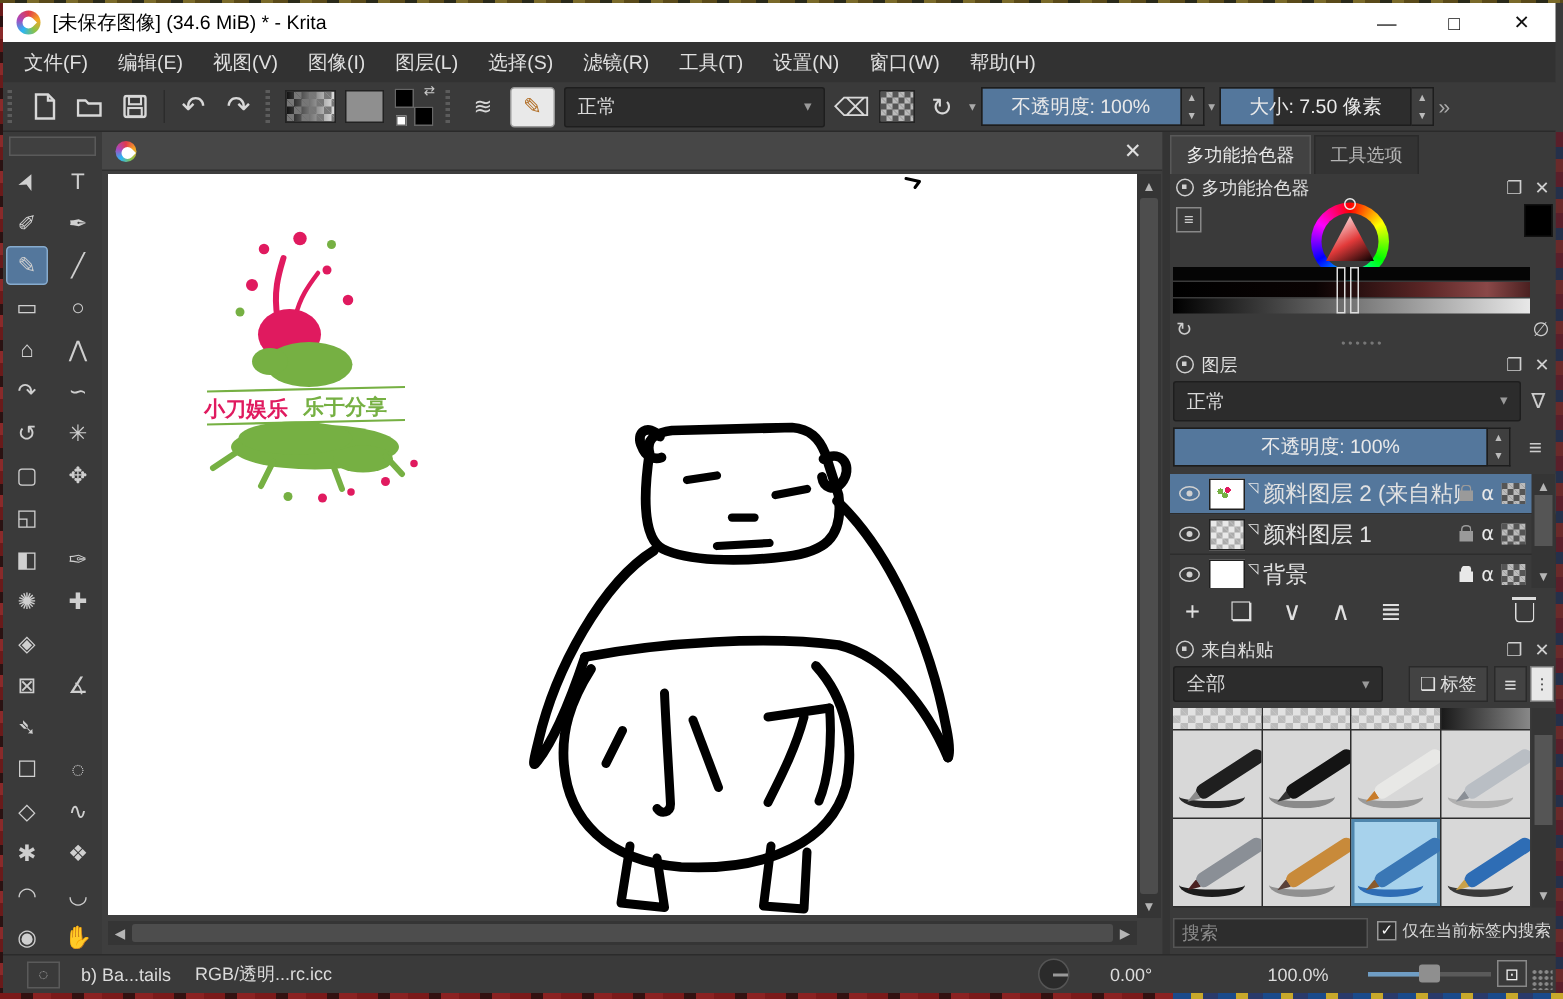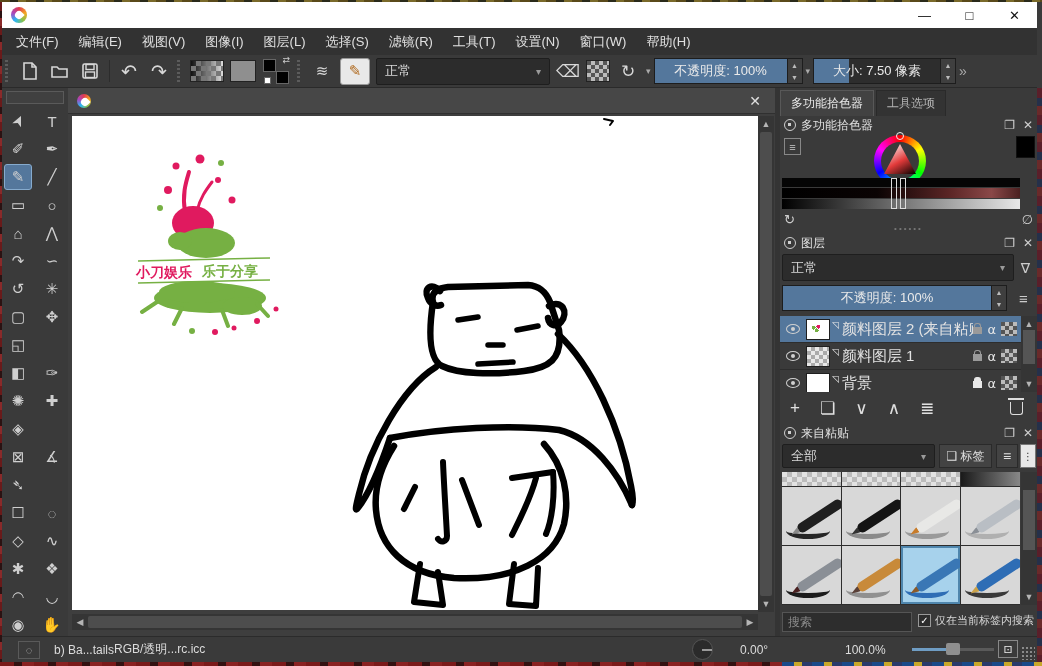--- a/index.html
+++ b/index.html
@@ -172,21 +172,21 @@
   .mini-checker { width:16px; height:14px; }
   #layer-scroll { position:absolute; right:0; top:82px; width:16px; height:76px; background:#353535; }
   #layer-scroll .thumb { position:absolute; left:2px; top:14px; height:34px; width:12px; background:#555; }
   #layer-btns { position:absolute; left:0; top:160px; width:257px; height:28px; display:flex; align-items:center; color:#e0e0e0; }
   #layer-btns .lb { font-size:17px; margin:0 10px; }
   .trash { width:13px; height:13px; border:1.5px solid #ddd; border-top:none; border-radius:0 0 3px 3px; position:relative; margin-left:auto; margin-right:14px; }
   .trash::before { content:''; position:absolute; left:-3px; top:-4px; width:16px; height:2px; background:#ddd; }
 
   
   #brush-docker { position:absolute; left:0; top:336px; width:257px; height:212px; }
-  #brush-filter-dd { position:absolute; left:2px; top:20px; width:153px; height:24px; }
+  #brush-filter-dd { position:absolute; left:2px; top:20px; width:140px; height:24px; }
   #tag-btn { position:absolute; left:159px; top:20px; width:53px; height:24px; background:#434343; border:1px solid #2a2a2a;
     display:flex; align-items:center; justify-content:center; gap:3px; font-size:12px; color:#e0e0e0; }
   #brush-menu-btn { position:absolute; left:216px; top:20px; width:22px; height:24px; background:#434343; border:1px solid #2a2a2a;
     display:flex; align-items:center; justify-content:center; font-size:14px; color:#e0e0e0; }
   #brush-detail-btn { position:absolute; left:240px; top:20px; width:16px; height:24px; background:#e8e8e8; border:1px solid #777;
     display:flex; align-items:center; justify-content:center; font-size:10px; color:#333; }
   #preset-grid { position:absolute; left:2px; top:48px; width:238px; height:133px; display:grid;
     grid-template-columns:repeat(4,58.7px); grid-auto-rows:58px; gap:1px; background:#2d2d2d; }
   #preset-top-row { position:absolute; left:2px; top:48px; width:238px; height:14px; display:grid;
     grid-template-columns:repeat(4,58.7px); gap:1px; z-index:2; }
@@ -209,21 +209,21 @@
   #tag-scope { position:absolute; left:138px; top:189px; display:flex; align-items:center; gap:4px; }
   .checkbox { width:13px; height:13px; background:#2d2d2d; border:1px solid #999; color:#fff; font-size:10px;
     display:flex; align-items:center; justify-content:center; }
 
   
   #statusbar { position:absolute; left:2px; right:5px; top:636px; height:26px; background:#3a3a3a;
     border-top:1px solid #2b2b2b; display:flex; align-items:center; font-size:12px; color:#dcdcdc; }
   #sel-mode { width:22px; height:18px; border:1px solid #5a5a5a; margin-left:16px; display:flex;
     align-items:center; justify-content:center; font-size:11px; color:#ccc; }
   #sb-brush { margin-left:14px; }
-  #sb-profile { }
+  #sb-profile { margin-left:16px; }
   #sb-size-box { position:absolute; left:503px; width:184px; height:22px; border:1px solid #5a5a5a;
     display:flex; align-items:center; justify-content:center; }
   .dial { position:absolute; left:690px; top:2px; width:21px; height:21px; border-radius:50%; background:#2b2b2b;
     border:1px solid #555; }
   .dial::after { content:''; position:absolute; left:9px; top:9px; width:10px; height:2px; background:#9a9a9a; }
   #sb-angle { position:absolute; left:738px; }
   #sb-zoom { position:absolute; left:843px; }
   #zoom-slider { position:absolute; left:910px; top:11px; width:82px; height:3px; background:#5a5a5a; }
   #zoom-slider .zfill { position:absolute; left:0; width:42%; height:3px; background:#6f9dc4; }
   #zoom-slider .zhandle { position:absolute; left:34px; top:-5px; width:14px; height:12px; background:#8f8f8f; border-radius:2px; }
@@ -237,20 +237,21 @@
 
 <div id="app">
 
   <div class="edge" id="edge-top"></div>
   <div class="edge" id="edge-left"></div>
   <div class="edge" id="edge-right"></div>
   <div class="edge" id="edge-bottom"></div>
 
   <div id="titlebar">
     <span class="krita-logo"></span>
+    <span>[未保存图像]  (34.6 MiB)  * - Krita</span>
     <span class="win-btns">
       <span class="win-btn">—</span>
       <span class="win-btn">□</span>
       <span class="win-btn">✕</span>
     </span>
   </div>
 
   <div id="menubar">
 
   <span class="menu-item">文件(F)</span>

